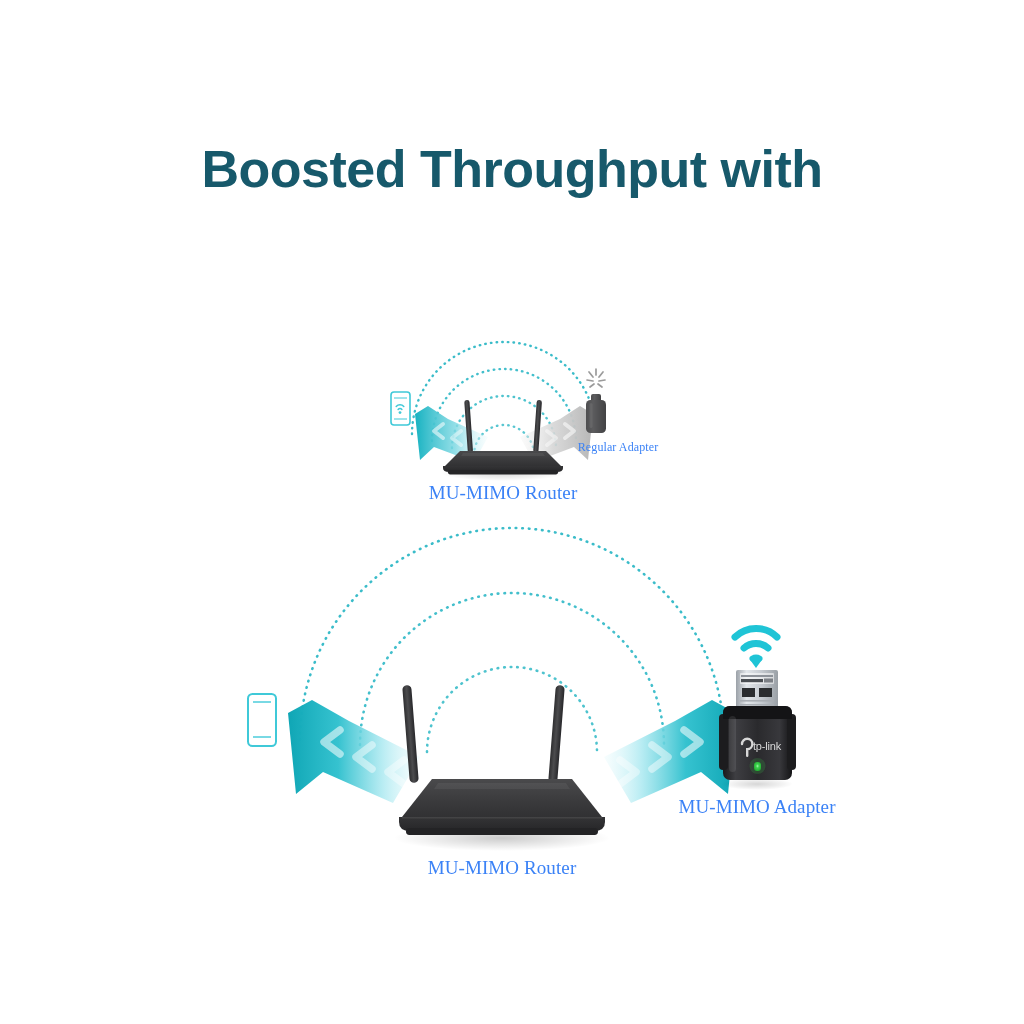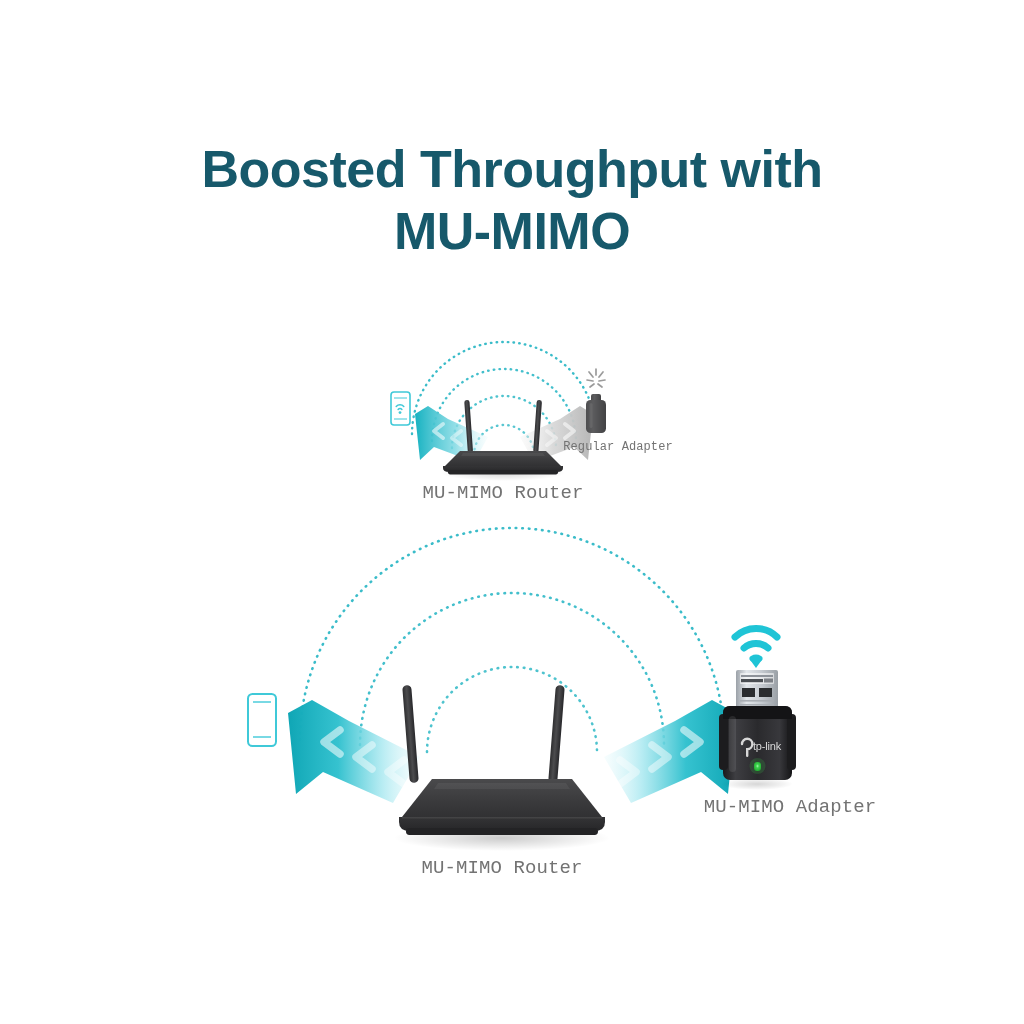--- a/index.html
+++ b/index.html
@@ -39,22 +39,22 @@
     font-size: 52px;
     line-height: 62px;
     letter-spacing: -0.5px;
     font-family: "Liberation Sans", sans-serif;
   }
 
   
   .caption {
     position: absolute;
     text-align: center;
-    color: #737373;
-    font-family: Liberation Mono, monospace;
+    color: #3b82f6;
+    font-family: Liberation Serif, serif;
     white-space: nowrap;
   }
   .caption-sm {
     font-size: 12px;
     letter-spacing: 0.1px;
   }
   .caption-md {
     font-size: 19px;
     letter-spacing: 0.1px;
   }
@@ -68,21 +68,20 @@
     pointer-events: none;
   }
 </style>
 </head>
 <body>
 
 <div class="stage">
 
   <div class="title-block">
     <span class="title-line">Boosted Throughput with</span>
-    <span class="title-line">MU-MIMO</span>
   </div>
 
   <svg class="svg-layer" viewBox="0 0 1024 1024" xmlns="http://www.w3.org/2000/svg">
     <defs>
 
       <linearGradient id="gradArrowLeft" x1="0" y1="0" x2="1" y2="0">
         <stop offset="0%" stop-color="#0FA6B5" stop-opacity="1"></stop>
         <stop offset="38%" stop-color="#2BBFCD" stop-opacity="0.95"></stop>
         <stop offset="72%" stop-color="#A8E8F0" stop-opacity="0.8"></stop>
         <stop offset="100%" stop-color="#E8FAFC" stop-opacity="0.35"></stop>
@@ -312,17 +311,17 @@
           <circle cx="757.5" cy="766" r="8" fill="#3FD44F" fill-opacity="0.18"></circle>
         </g>
       </g>
     </g>
   </svg>
 
   <div class="caption caption-sm" style="left:538px; top:440px; width:160px;">Regular Adapter</div>
 
   <div class="caption caption-md" style="left:403px; top:482px; width:200px;">MU-MIMO Router</div>
 
-  <div class="caption caption-md" style="left:690px; top:796px; width:200px;">MU-MIMO Adapter</div>
+  <div class="caption caption-md" style="left:657px; top:796px; width:200px;">MU-MIMO Adapter</div>
 
   <div class="caption caption-md" style="left:402px; top:857px; width:200px;">MU-MIMO Router</div>
 
 </div>
 
 </body></html>

